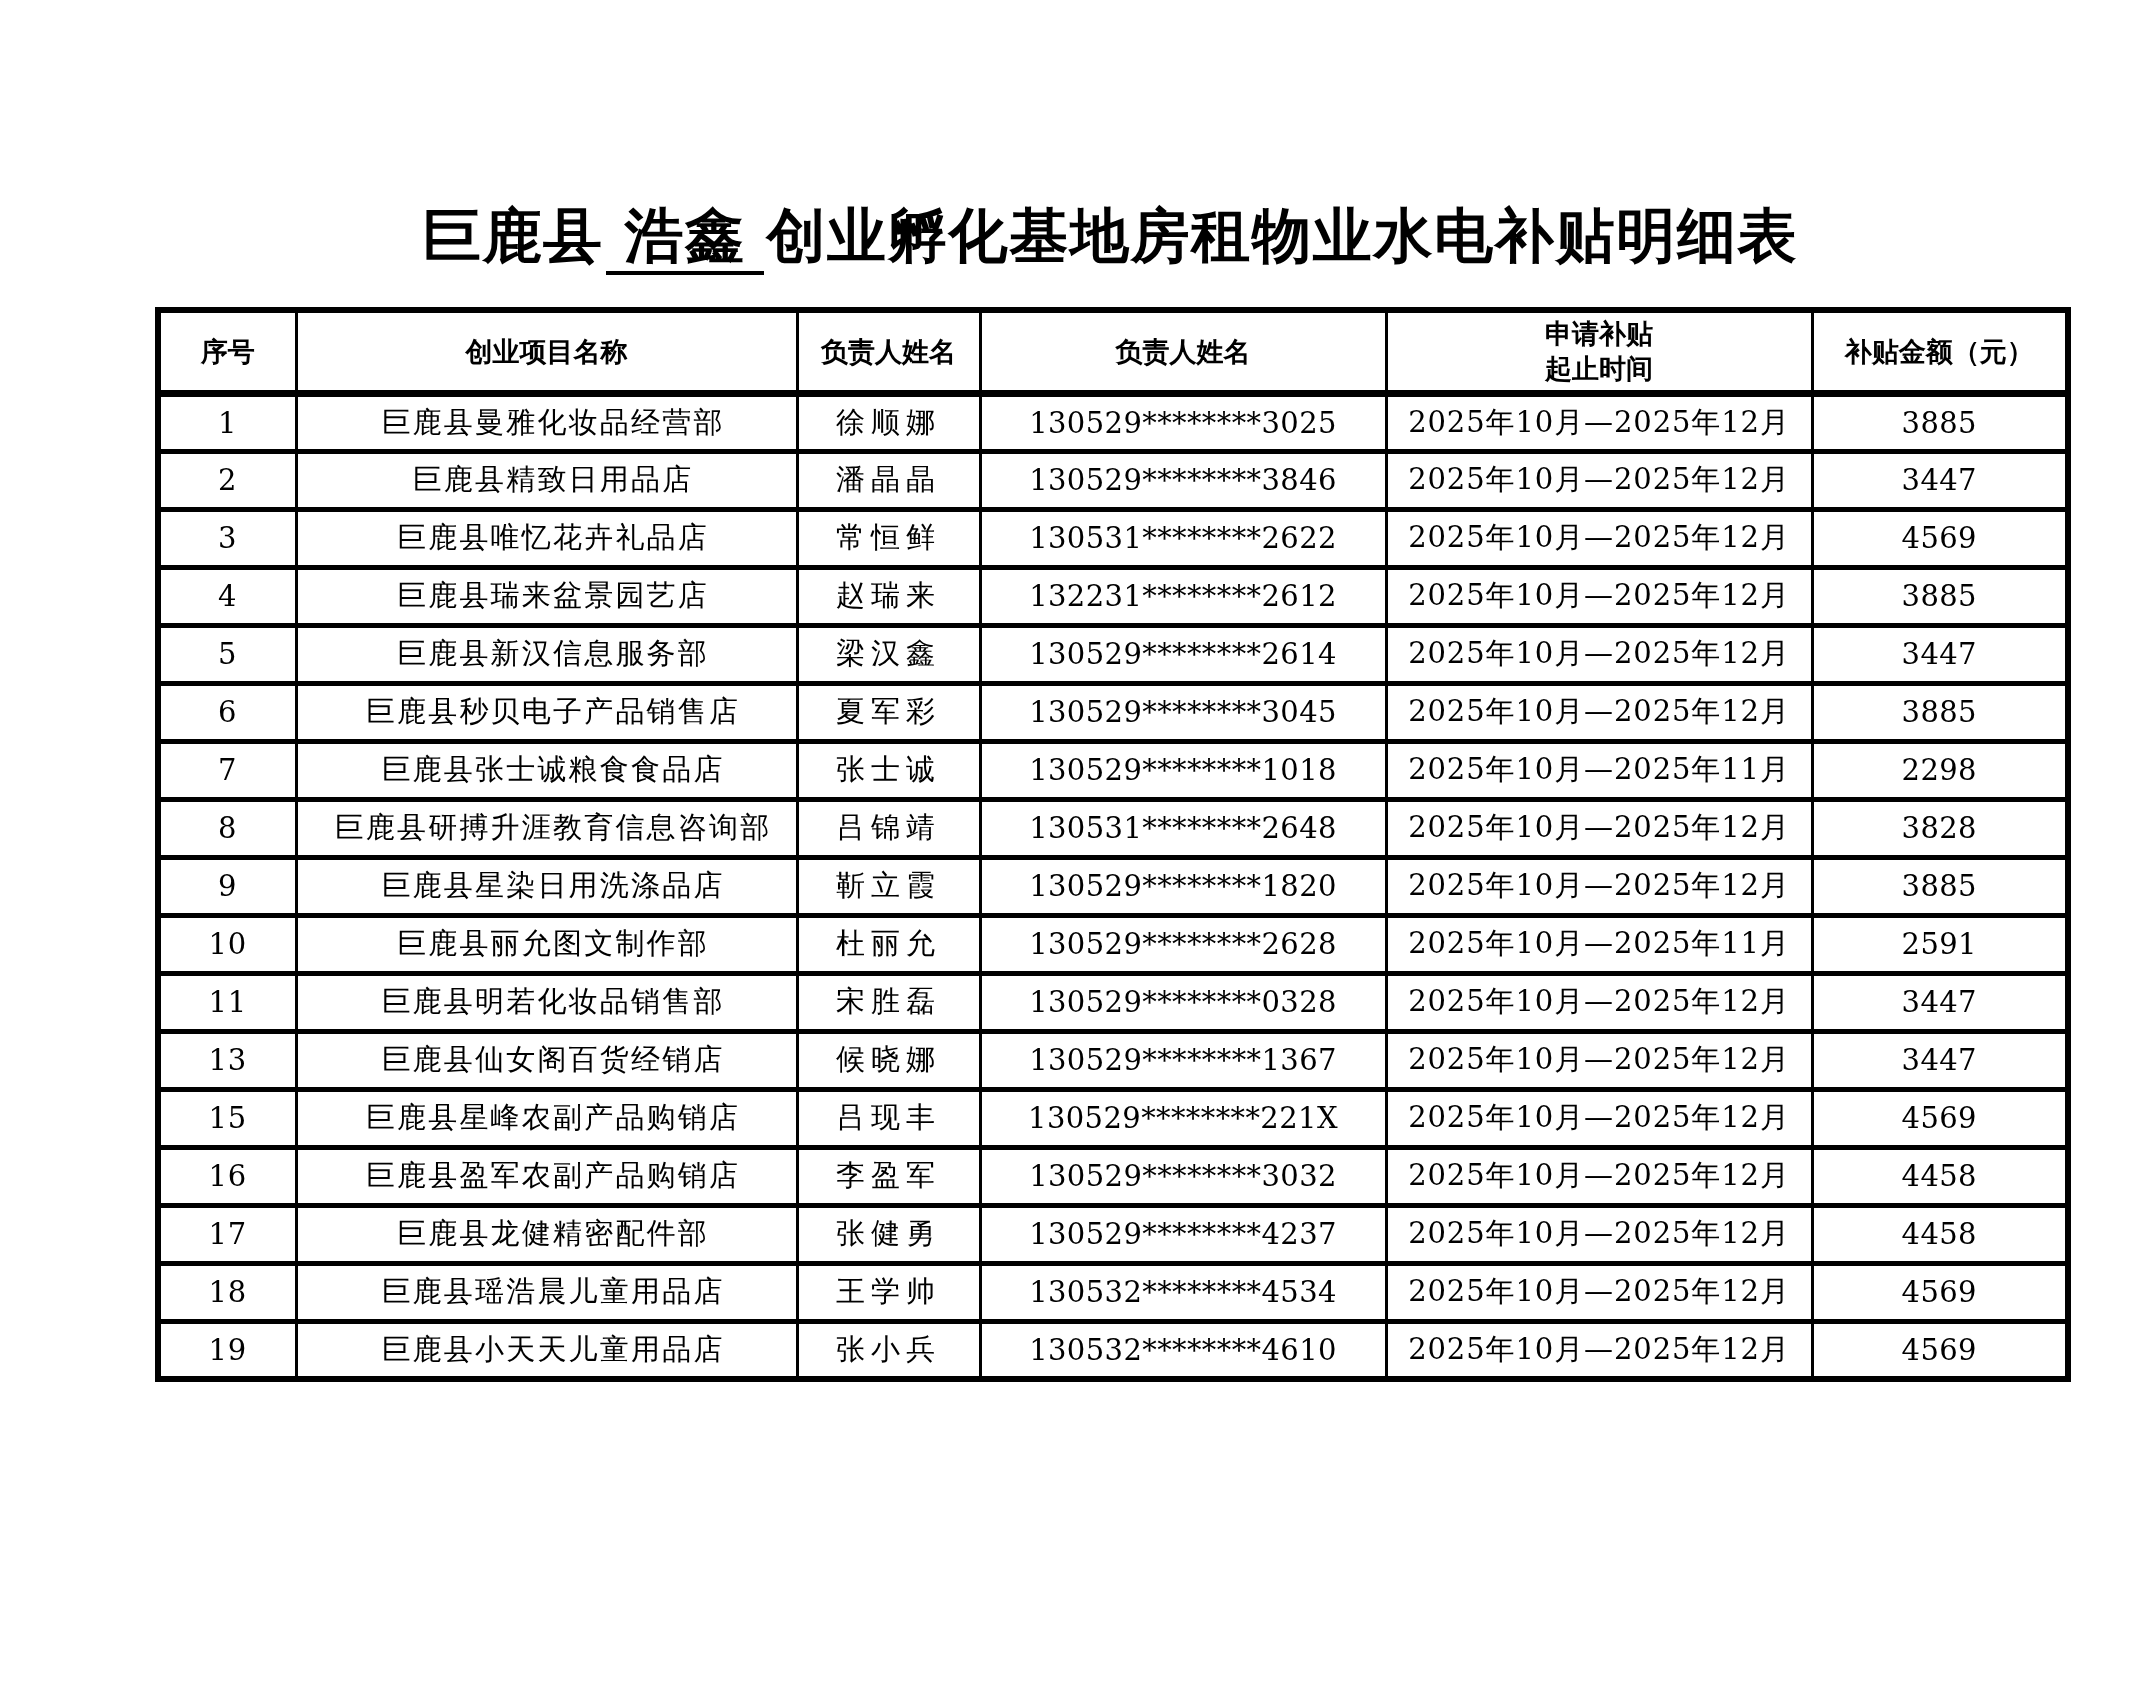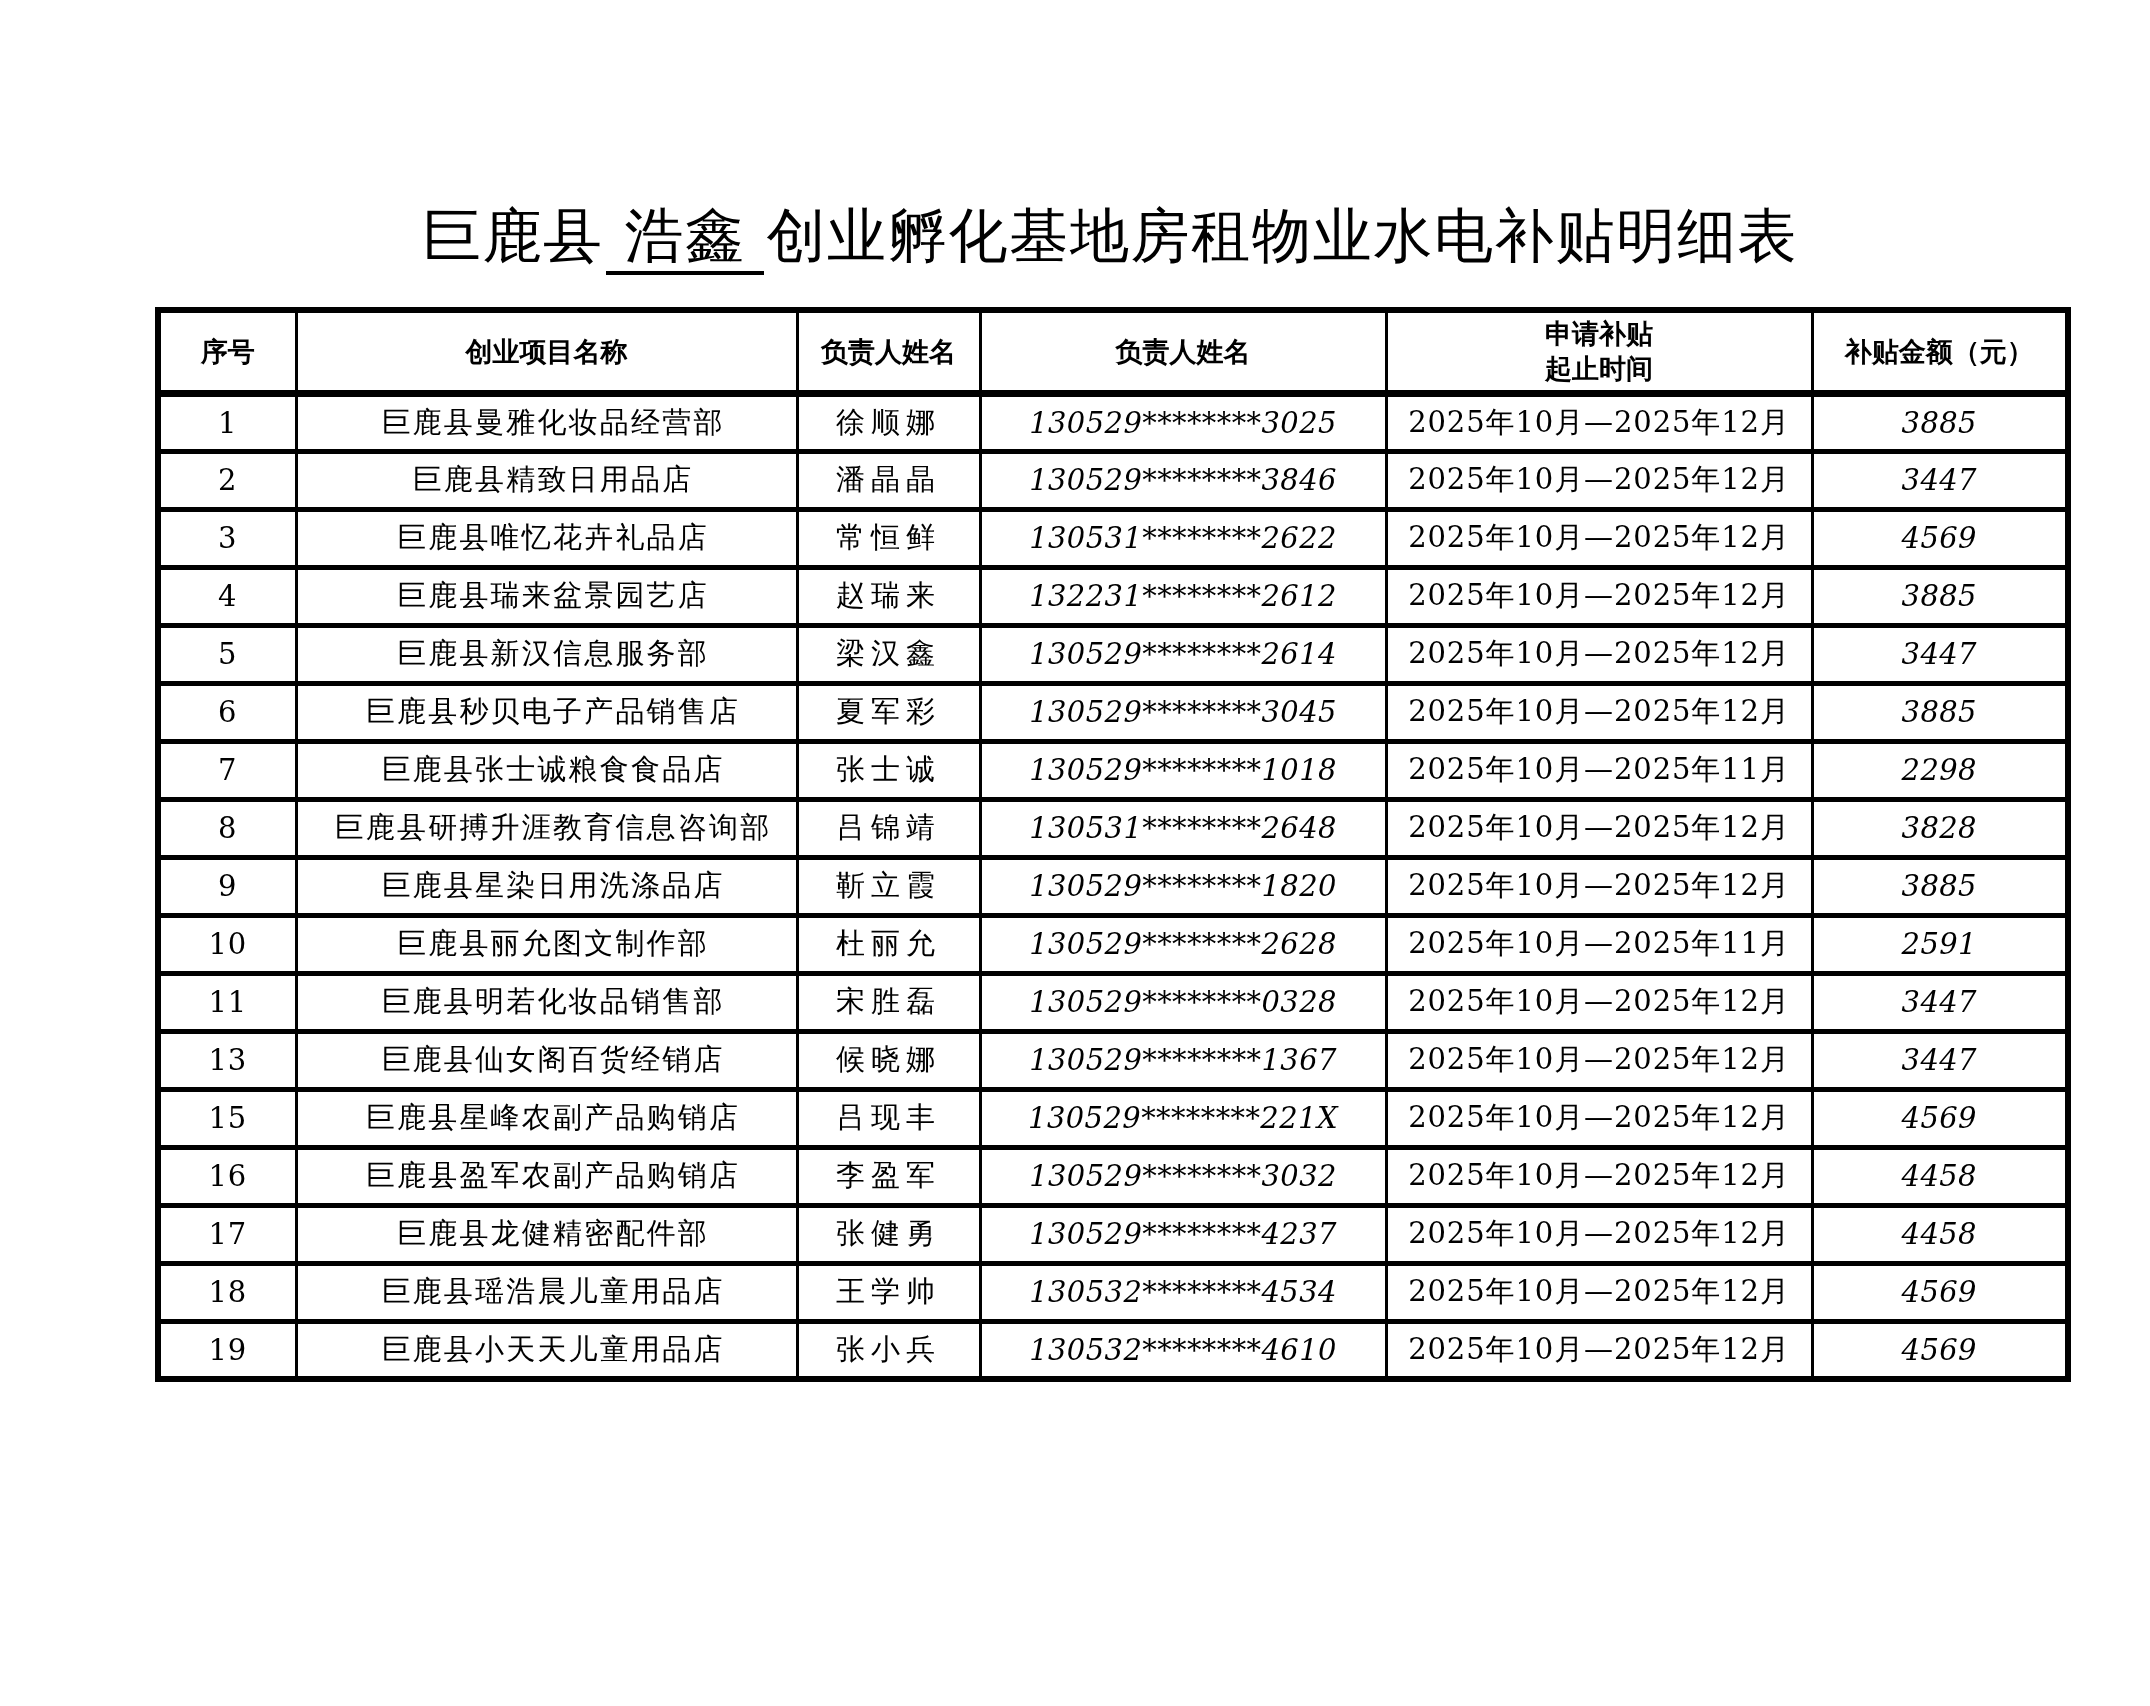--- a/index.html
+++ b/index.html
@@ -17,21 +17,21 @@
     color: #000000;
   }
   
   .doc-title {
     position: absolute;
     left: 155px;
     top: 199px;
     width: 1910px;
     text-align: center;
     font-family: "DejaVu Sans", sans-serif;
-    font-weight: normal;
+    font-weight: bold;
     font-size: 59px;
     line-height: 73px;
     letter-spacing: 1.7px;
     white-space: nowrap;
   }
   .doc-title .underlined {
     display: inline-block;
     border-bottom: 4.3px solid #000000;
     padding: 0 18px 2.6px 18px;
     margin: 0 2.6px;
@@ -74,21 +74,21 @@
     letter-spacing: 0.9px;
     white-space: nowrap;
   }
   table.subsidy td.col-project {
     text-align: center;
     padding-left: 13px;
     letter-spacing: 2.2px;
   }
   table.subsidy td.col-name { letter-spacing: 6px; }
   table.subsidy td.col-id,
-  table.subsidy td.col-amount { letter-spacing: 0.4px; font-style: italic; }
+  table.subsidy td.col-amount { letter-spacing: 0.4px; }
 </style>
 </head>
 <body>
 
 <div id="page">
 
   <div class="doc-title">
     <span>巨鹿县</span><span class="underlined">浩鑫</span><span>创业孵化基地房租物业水电补贴明细表</span>
   </div>
 

